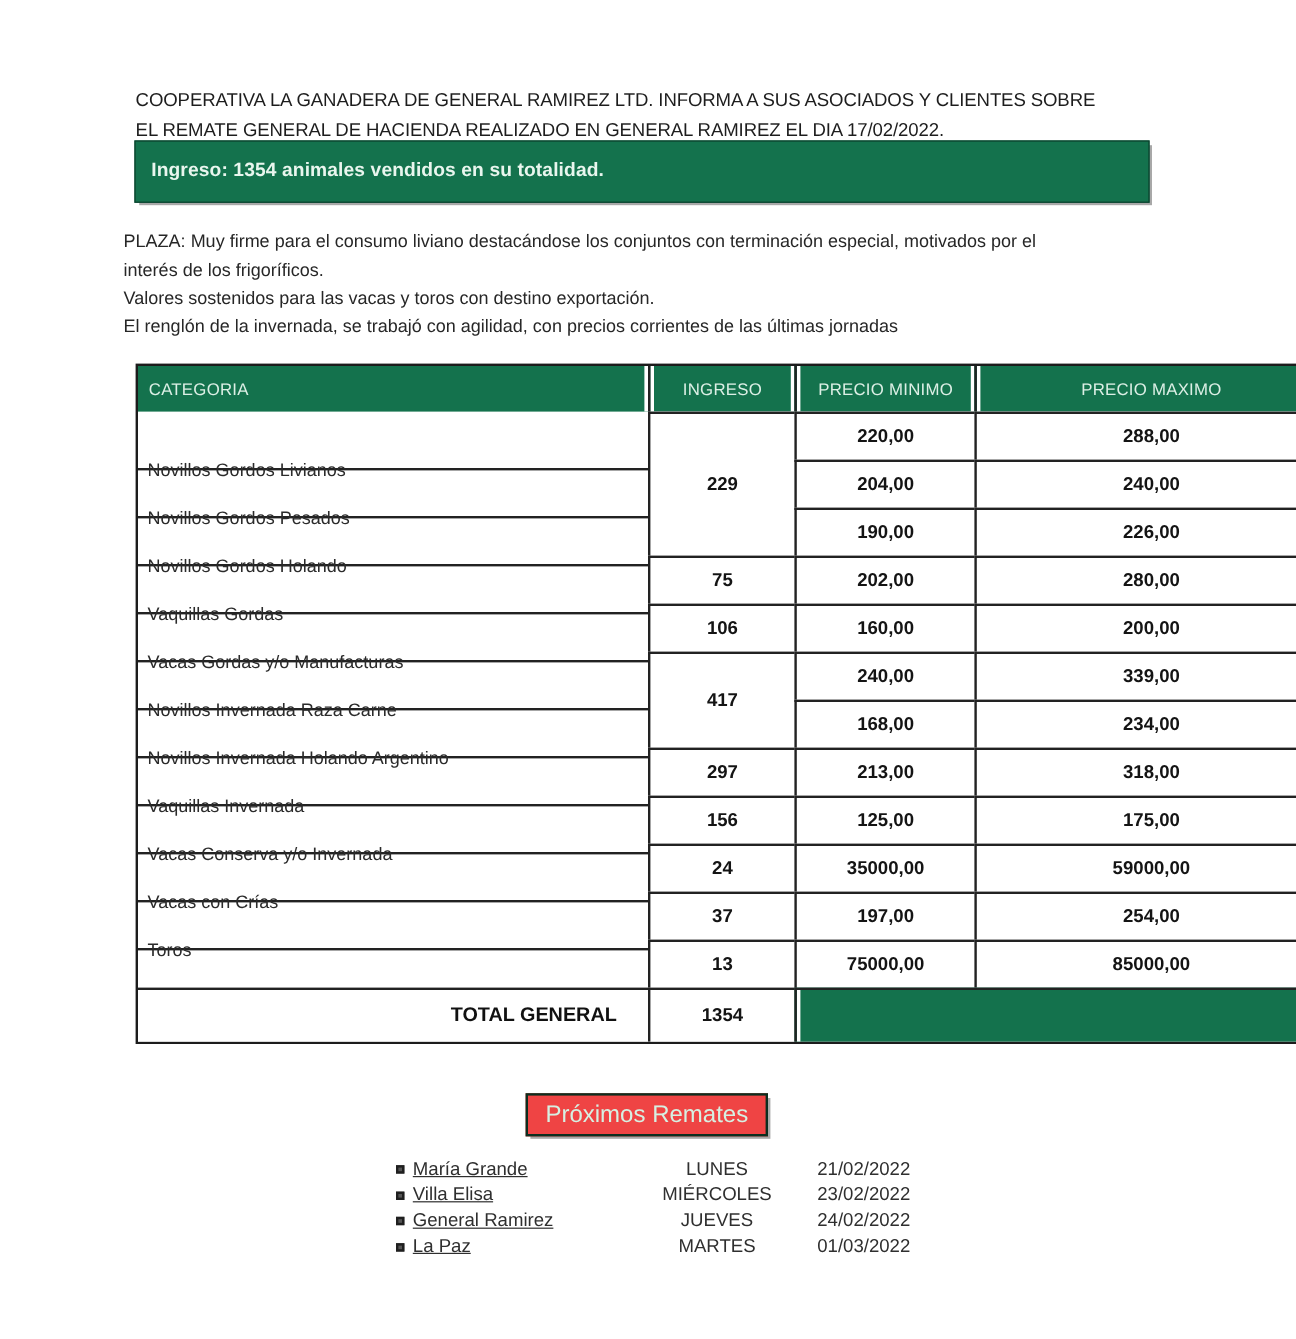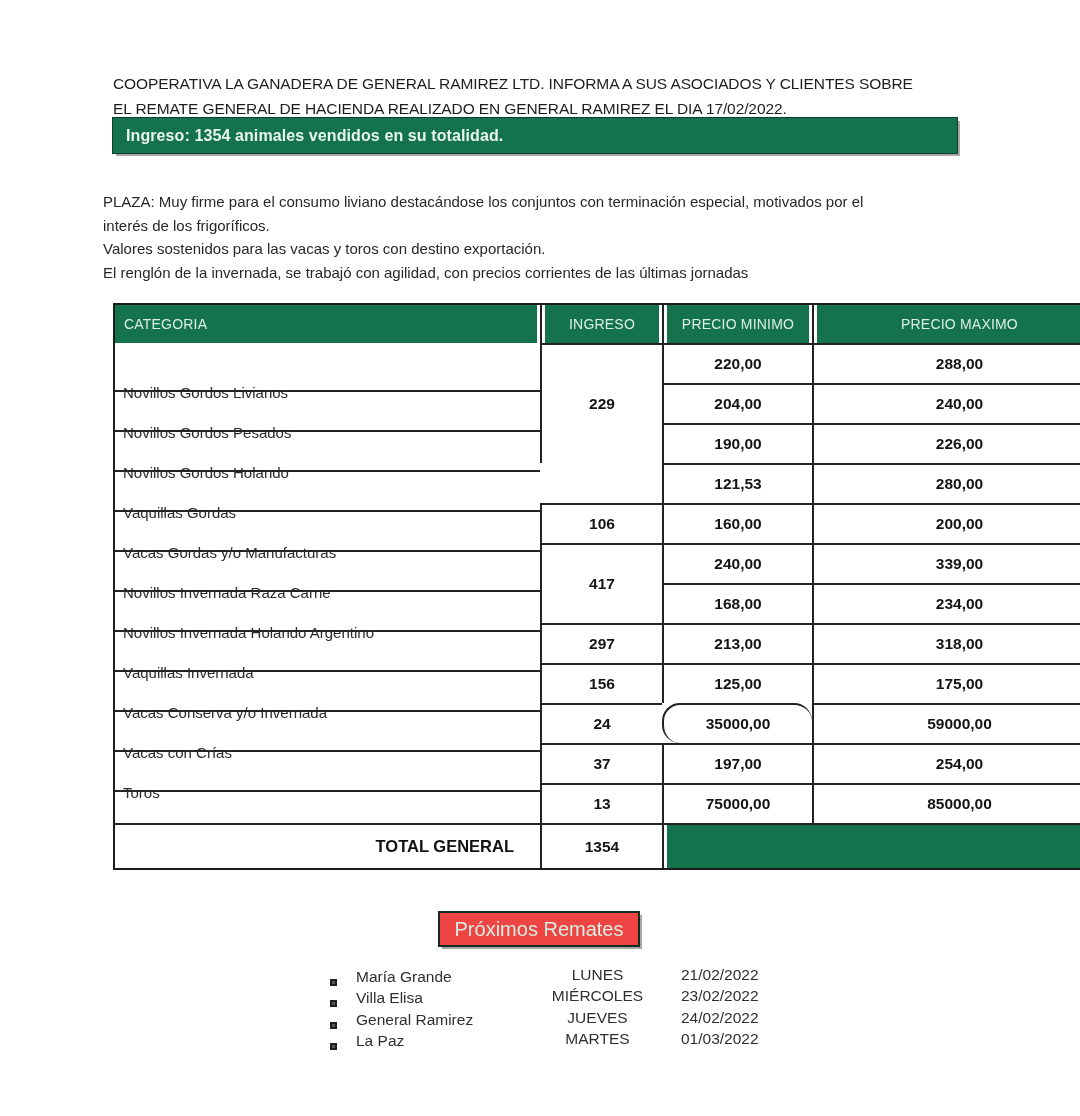--- a/index.html
+++ b/index.html
@@ -20,21 +20,21 @@
     line-height: 25px;
     color: #1d1d1d;
     letter-spacing: -0.1px;
   }
   .title div { white-space: nowrap; }
 
   
   .banner {
     position: absolute;
     left: 112px; top: 117px;
-    width: 846px; height: 37px;
+    width: 846px; height: 52px;
     background: #14724d;
     border: 1px solid #0b3categoria;
     border: 1px solid #0b3f2c;
     box-shadow: 3px 3px 0 -1px #a8a8a8;
     display: flex;
     align-items: center;
     padding-left: 13px;
     font-size: 16px;
     font-weight: bold;
     color: #e9f6ee;
@@ -109,21 +109,21 @@
   .schedule {
     position: absolute;
     left: 330px; top: 964px;
     width: 460px;
     display: grid;
     grid-template-columns: 190px 155px 115px;
     grid-auto-rows: 21.5px;
     font-size: 15.5px;
     color: #2f2f2f;
   }
-  .sch-place { display: flex; align-items: flex-end; gap: 19px; }
+  .sch-place { display: flex; align-items: center; gap: 7px; text-decoration: underline; }
   .bullet {
     width: 7px; height: 7px;
     background: #555555;
     border: 2px solid #1f1f1f;
     flex: 0 0 auto;
   }
   .sch-day { display: flex; align-items: center; justify-content: center; }
   .sch-date { display: flex; align-items: center; padding-left: 6px; }
 </style>
 </head>
@@ -156,21 +156,22 @@
       <div class="c num bt bl" style="grid-area: 2 / 2 / span 3;">229</div>
       <div class="c num bt bl" style="grid-area: 2 / 3;">220,00</div>
       <div class="c num bt bl" style="grid-area: 2 / 4;">288,00</div>
       <div class="c cat bt" style="grid-area: 3 / 1;">Novillos Gordos Pesados</div>
       <div class="c num bt bl" style="grid-area: 3 / 3;">204,00</div>
       <div class="c num bt bl" style="grid-area: 3 / 4;">240,00</div>
       <div class="c cat bt" style="grid-area: 4 / 1;">Novillos Gordos Holando</div>
       <div class="c num bt bl" style="grid-area: 4 / 3;">190,00</div>
       <div class="c num bt bl" style="grid-area: 4 / 4;">226,00</div>
       <div class="c cat bt" style="grid-area: 5 / 1;">Vaquillas Gordas</div>
-      <div class="c num bt bl" style="grid-area: 5 / 3;">121,53</div>
+      <div class="c num bt bl" style="grid-area: 5 / 2 / span 1;">75</div>
+      <div class="c num bt bl" style="grid-area: 5 / 3;">202,00</div>
       <div class="c num bt bl" style="grid-area: 5 / 4;">280,00</div>
       <div class="c cat bt" style="grid-area: 6 / 1;">Vacas Gordas y/o Manufacturas</div>
       <div class="c num bt bl" style="grid-area: 6 / 2 / span 1;">106</div>
       <div class="c num bt bl" style="grid-area: 6 / 3;">160,00</div>
       <div class="c num bt bl" style="grid-area: 6 / 4;">200,00</div>
       <div class="c cat bt" style="grid-area: 7 / 1;">Novillos Invernada Raza Carne</div>
       <div class="c num bt bl" style="grid-area: 7 / 2 / span 2;">417</div>
       <div class="c num bt bl" style="grid-area: 7 / 3;">240,00</div>
       <div class="c num bt bl" style="grid-area: 7 / 4;">339,00</div>
       <div class="c cat bt" style="grid-area: 8 / 1;">Novillos Invernada Holando Argentino</div>
@@ -179,21 +180,21 @@
       <div class="c cat bt" style="grid-area: 9 / 1;">Vaquillas Invernada</div>
       <div class="c num bt bl" style="grid-area: 9 / 2 / span 1;">297</div>
       <div class="c num bt bl" style="grid-area: 9 / 3;">213,00</div>
       <div class="c num bt bl" style="grid-area: 9 / 4;">318,00</div>
       <div class="c cat bt" style="grid-area: 10 / 1;">Vacas Conserva y/o Invernada</div>
       <div class="c num bt bl" style="grid-area: 10 / 2 / span 1;">156</div>
       <div class="c num bt bl" style="grid-area: 10 / 3; text-align: right;">125,00</div>
       <div class="c num bt bl" style="grid-area: 10 / 4;">175,00</div>
       <div class="c cat bt" style="grid-area: 11 / 1;">Vacas con Crías</div>
       <div class="c num bt bl" style="grid-area: 11 / 2 / span 1;">24</div>
-      <div class="c num bt bl" style="grid-area: 11 / 3; border-radius: 18px;">35000,00</div>
+      <div class="c num bt bl" style="grid-area: 11 / 3;">35000,00</div>
       <div class="c num bt bl" style="grid-area: 11 / 4;">59000,00</div>
       <div class="c cat bt" style="grid-area: 12 / 1;">Toros</div>
       <div class="c num bt bl" style="grid-area: 12 / 2 / span 1;">37</div>
       <div class="c num bt bl" style="grid-area: 12 / 3;">197,00</div>
       <div class="c num bt bl" style="grid-area: 12 / 4;">254,00</div>
       <div class="c cat bt" style="grid-area: 13 / 1;">Vacas / Vaquillas con Preñez</div>
       <div class="c num bt bl" style="grid-area: 13 / 2 / span 1;">13</div>
       <div class="c num bt bl" style="grid-area: 13 / 3;">75000,00</div>
       <div class="c num bt bl" style="grid-area: 13 / 4;">85000,00</div>
       <div class="c total-label bt" style="grid-area: 14 / 1;">TOTAL GENERAL</div>

